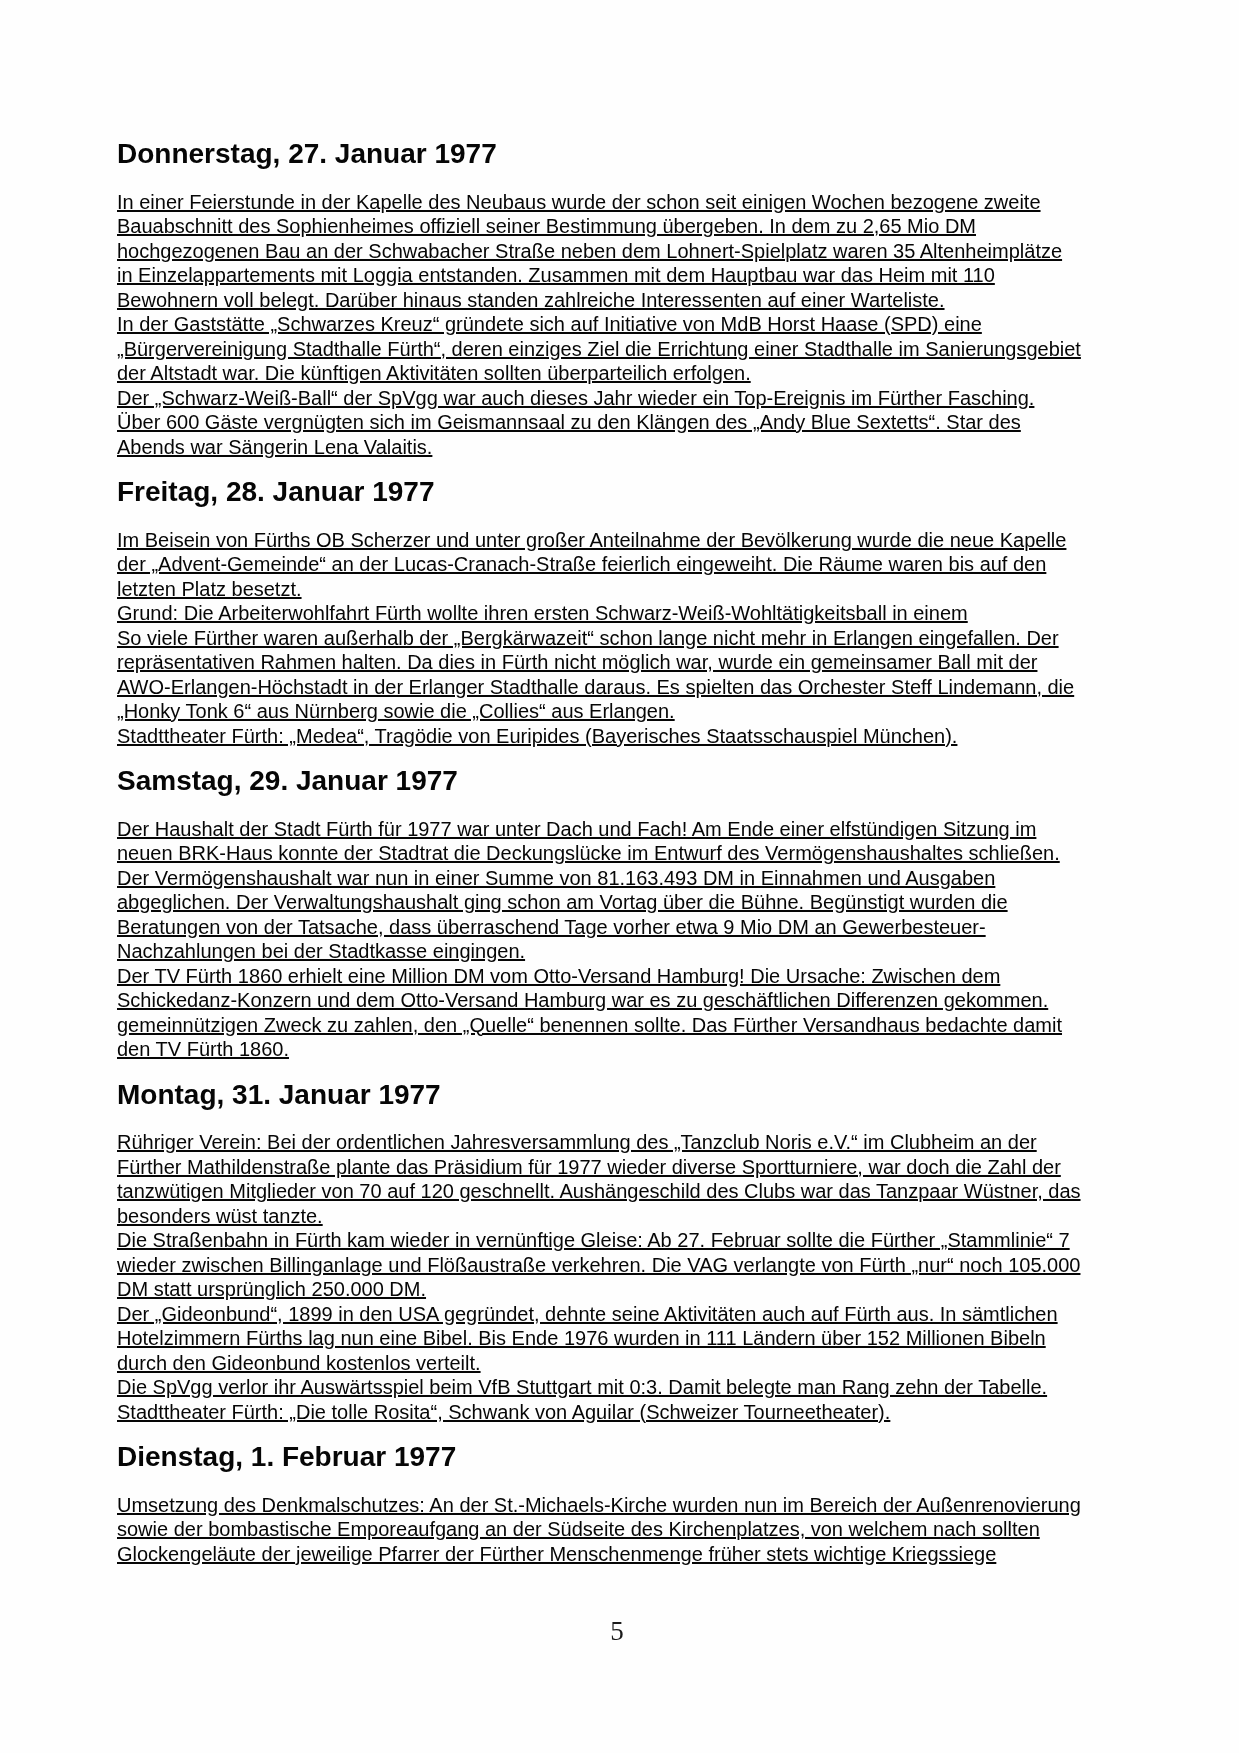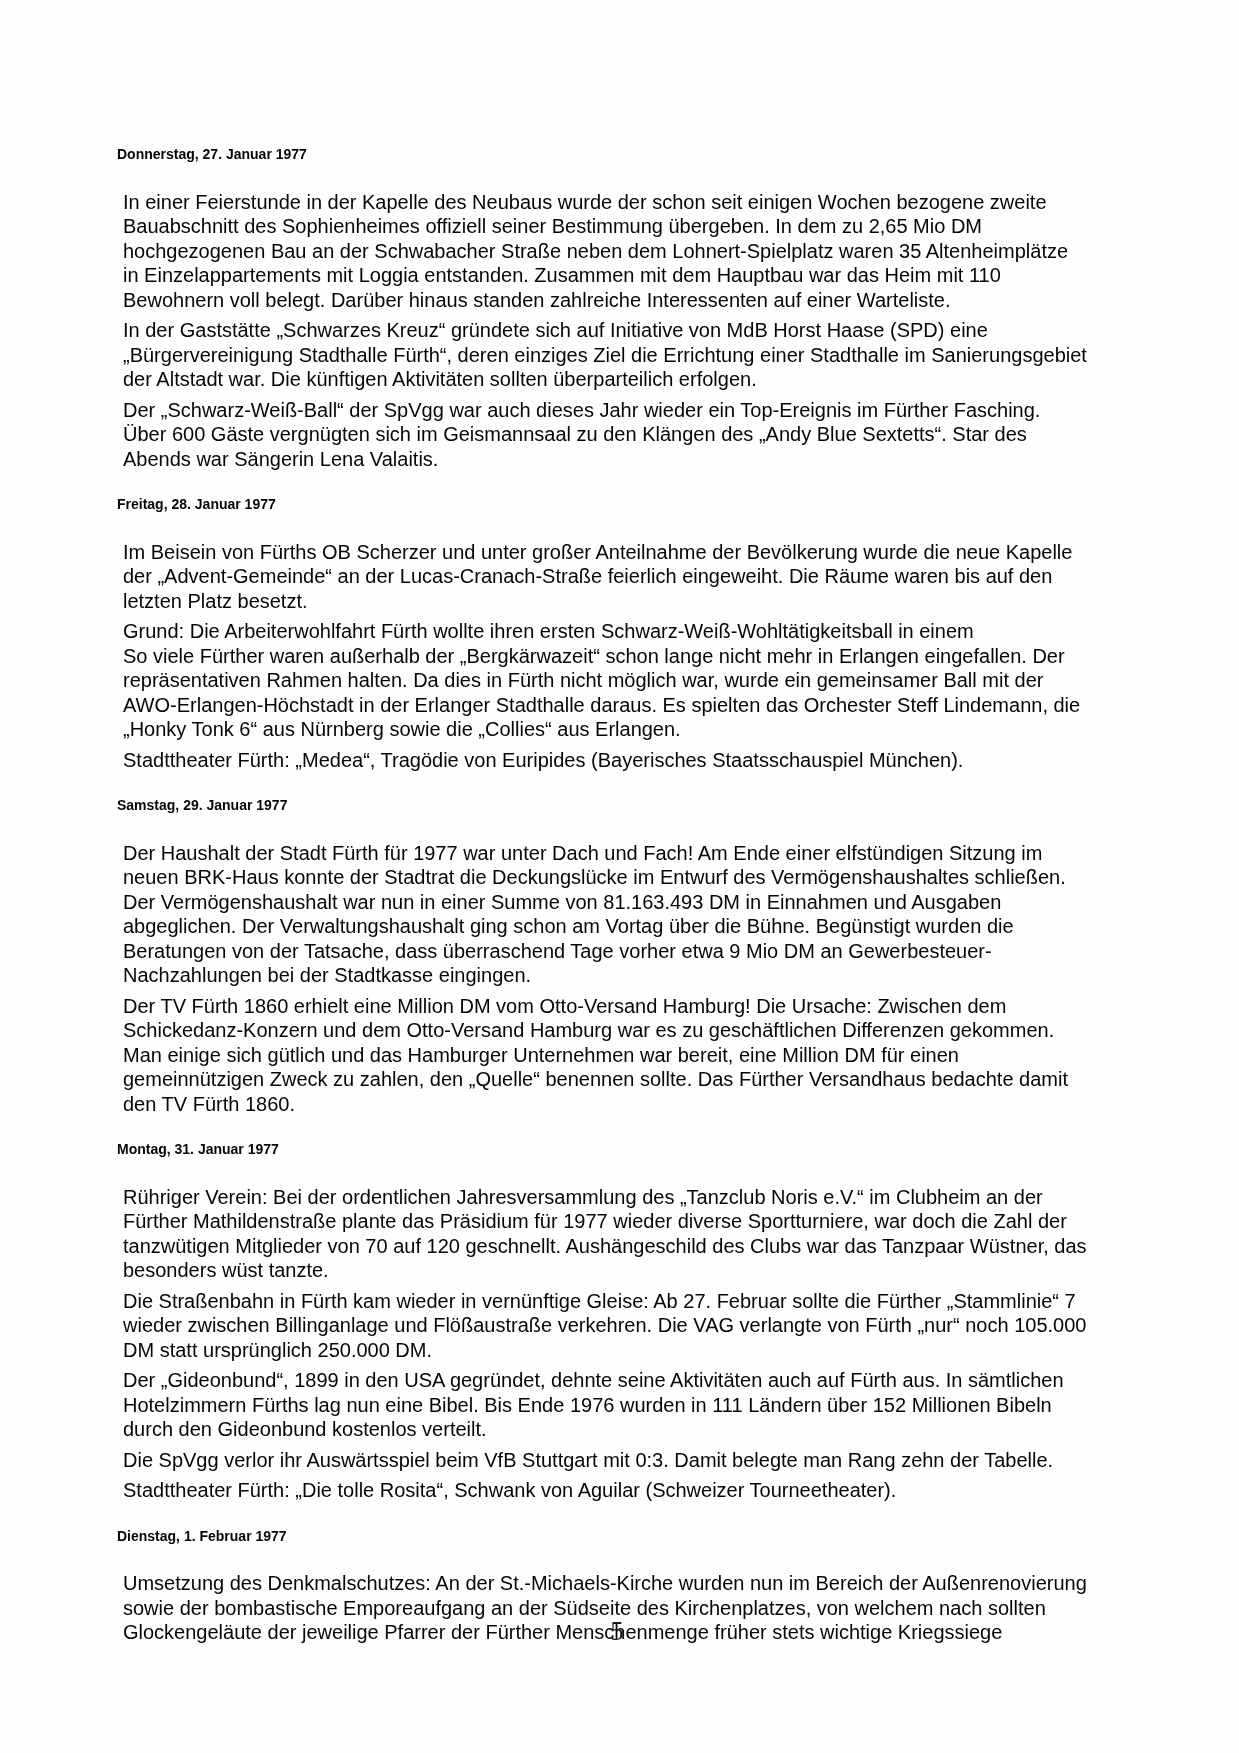--- a/index.html
+++ b/index.html
@@ -21,27 +21,27 @@
     top: 142px;
     width: 1010px;
     font-family: "Liberation Sans", sans-serif;
     font-size: 20px;
     line-height: 24.5px;
     font-weight: 400;
     color: #060606;
   }
   .section { margin: 0; }
   .heading {
-    font-size: 14px;
+    font-size: 28px;
     line-height: 24.5px;
     font-weight: 700;
     margin: 21px 0 23px 0;
   }
   .section:first-child .heading { margin-top: 0; }
-  .para { margin: 6px; }
+  .para { margin: 0; text-decoration: underline; }
   .line {
     white-space: nowrap;
   }
   .footer {
     position: absolute;
     left: 117px;
     top: 1616px;
     width: 1000px;
     text-align: center;
     font-family: "Liberation Serif", serif;
@@ -99,21 +99,20 @@
           <div class="line">Der Haushalt der Stadt Fürth für 1977 war unter Dach und Fach! Am Ende einer elfstündigen Sitzung im</div>
           <div class="line">neuen BRK-Haus konnte der Stadtrat die Deckungslücke im Entwurf des Vermögenshaushaltes schließen.</div>
           <div class="line">Der Vermögenshaushalt war nun in einer Summe von 81.163.493 DM in Einnahmen und Ausgaben</div>
           <div class="line">abgeglichen. Der Verwaltungshaushalt ging schon am Vortag über die Bühne. Begünstigt wurden die</div>
           <div class="line">Beratungen von der Tatsache, dass überraschend Tage vorher etwa 9 Mio DM an Gewerbesteuer-</div>
           <div class="line">Nachzahlungen bei der Stadtkasse eingingen.</div>
         </div>
         <div class="para">
           <div class="line">Der TV Fürth 1860 erhielt eine Million DM vom Otto-Versand Hamburg! Die Ursache: Zwischen dem</div>
           <div class="line">Schickedanz-Konzern und dem Otto-Versand Hamburg war es zu geschäftlichen Differenzen gekommen.</div>
-          <div class="line">Man einige sich gütlich und das Hamburger Unternehmen war bereit, eine Million DM für einen</div>
           <div class="line">gemeinnützigen Zweck zu zahlen, den „Quelle“ benennen sollte. Das Fürther Versandhaus bedachte damit</div>
           <div class="line">den TV Fürth 1860.</div>
         </div>
       </div>
       <div class="section">
         <div class="heading">Montag, 31. Januar 1977</div>
         <div class="para">
           <div class="line">Rühriger Verein: Bei der ordentlichen Jahresversammlung des „Tanzclub Noris e.V.“ im Clubheim an der</div>
           <div class="line">Fürther Mathildenstraße plante das Präsidium für 1977 wieder diverse Sportturniere, war doch die Zahl der</div>
           <div class="line">tanzwütigen Mitglieder von 70 auf 120 geschnellt. Aushängeschild des Clubs war das Tanzpaar Wüstner, das</div>

